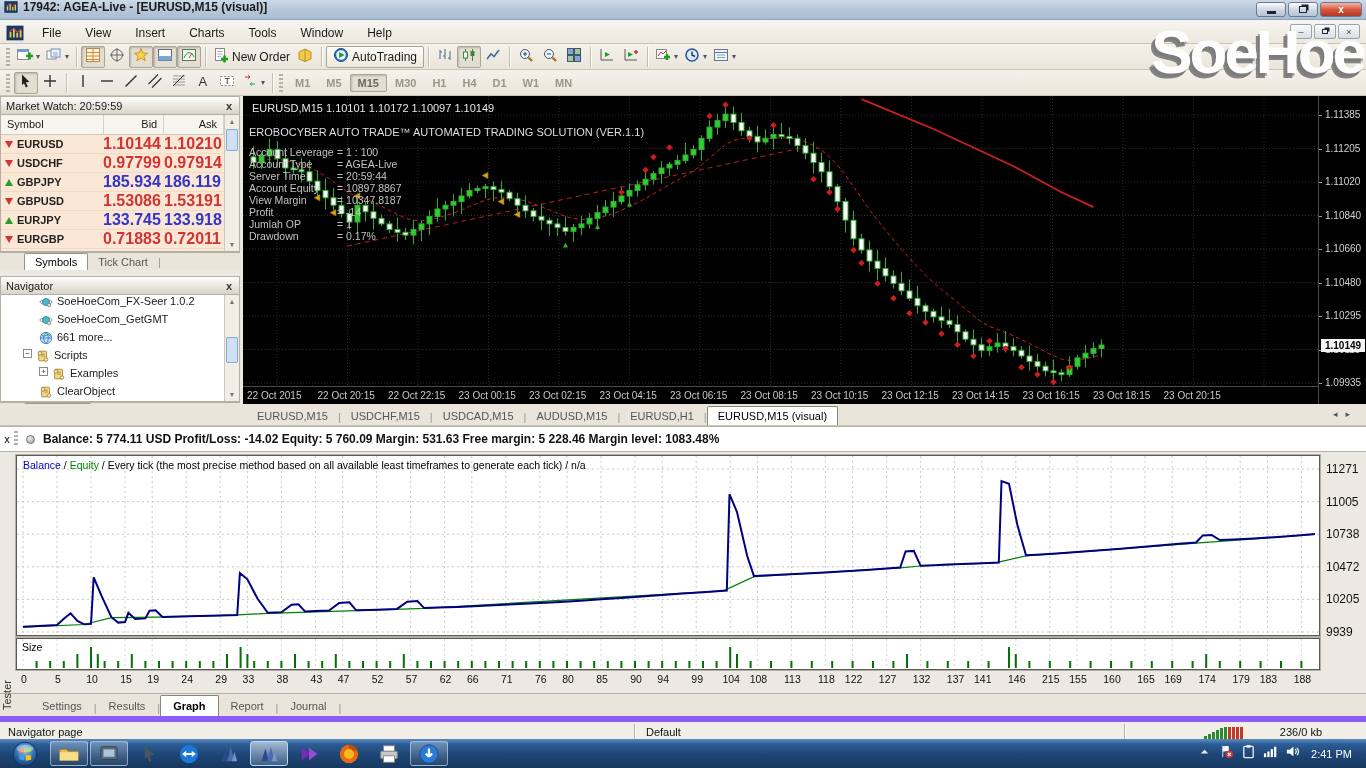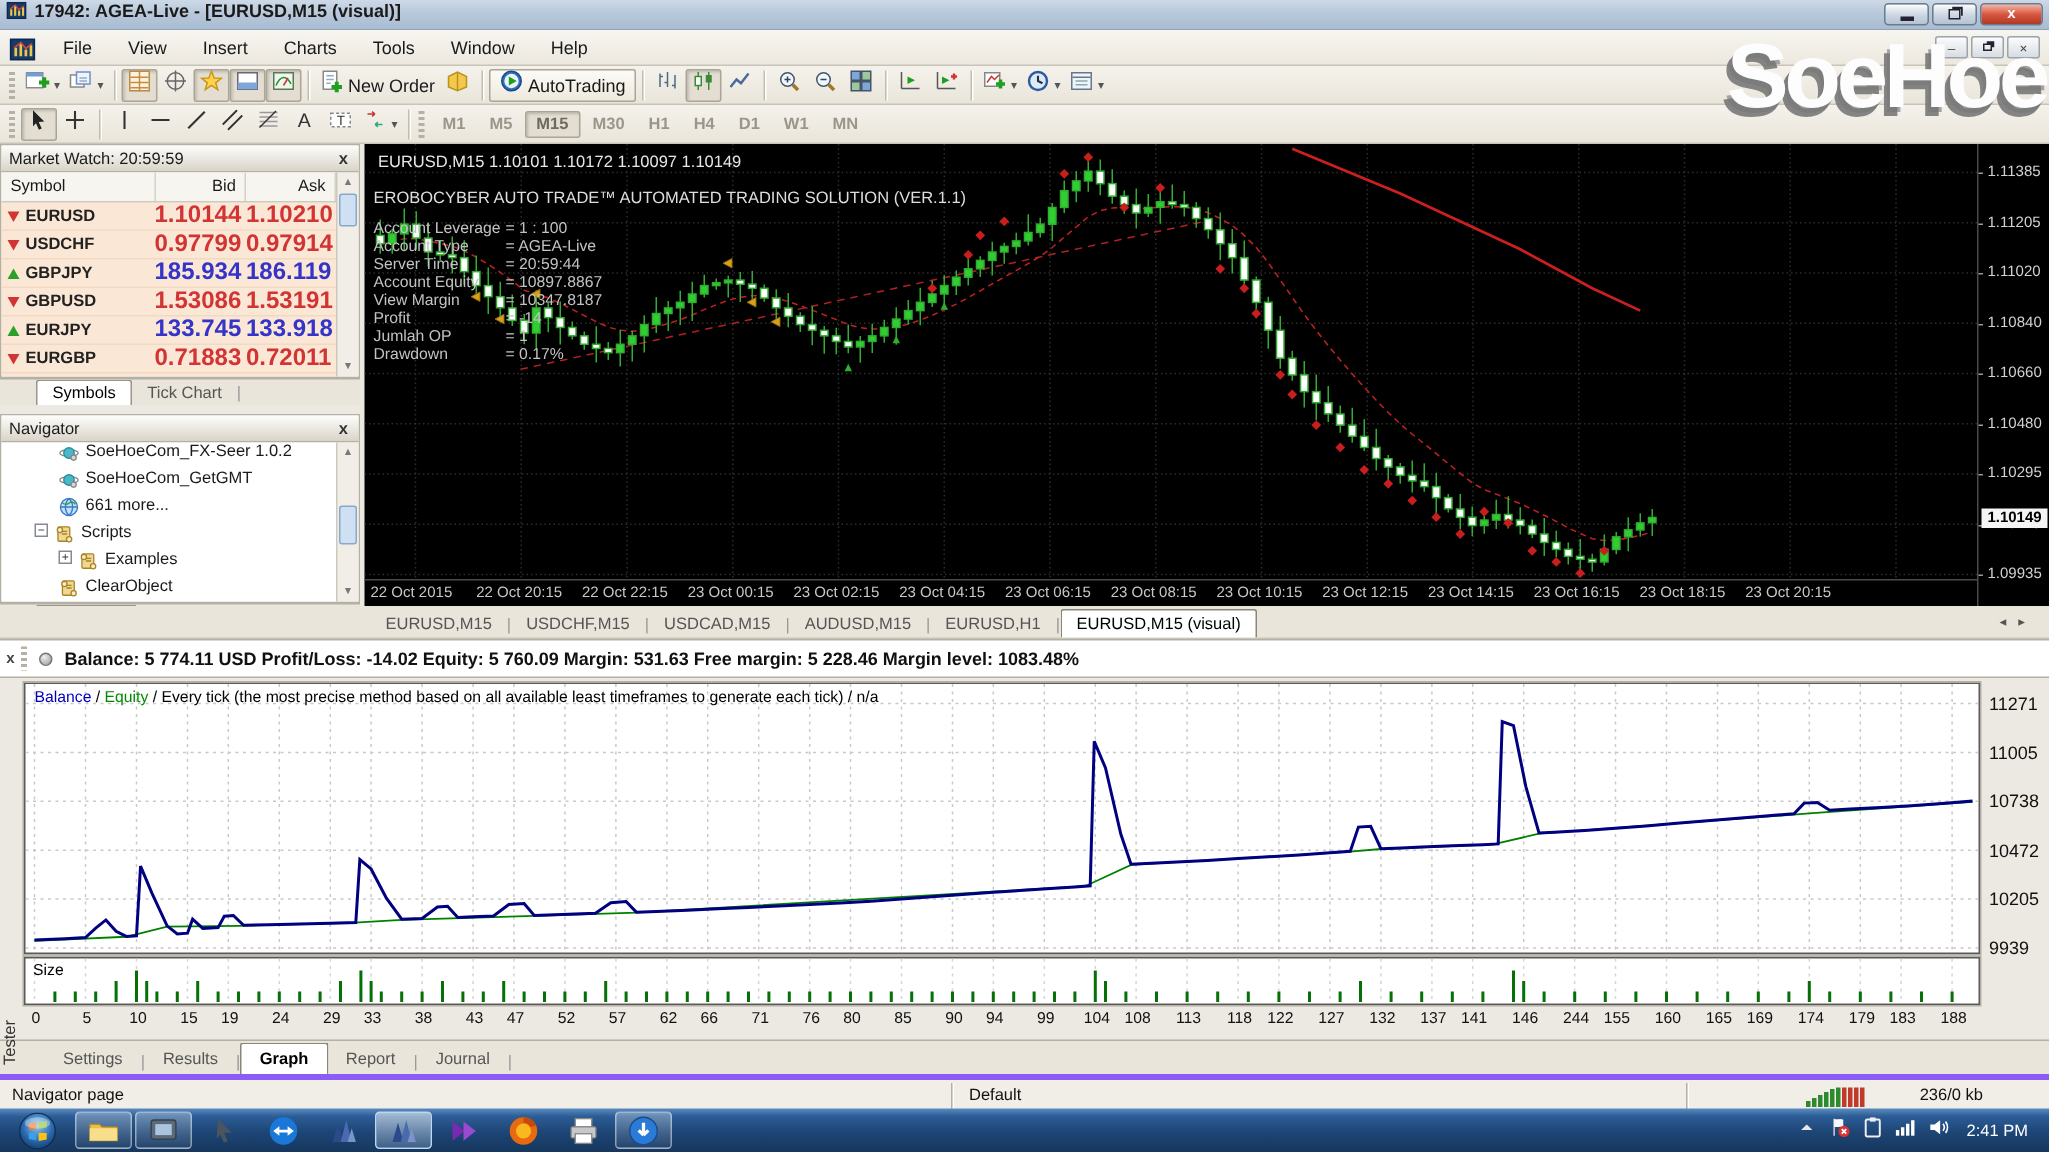--- a/index.html
+++ b/index.html
@@ -118,21 +118,21 @@
   .tyl { position:absolute; left:1326px; width:38px; font-size:12px; color:#111; }
   #size-box { position:absolute; left:16px; top:186px; width:1304px; height:32px; background:#fff; border:1px solid #5a5a5a; outline:1px solid #b5b0a4; }
   #size-label { position:absolute; left:5px; top:2px; font-size:10.5px; color:#000; z-index:2; }
   .txl { position:absolute; top:221px; font-size:10.5px; color:#111; }
   #tester-tabs { position:absolute; left:0; top:241px; width:1366px; height:23px; border-top:1px solid #b5b0a4; background:#e9e5da; display:flex; align-items:flex-end; padding-left:30px; }
   .ttab { font-size:11px; color:#555; padding:4px 12px; }
   .ttab.active { background:#fff; border:1px solid #8a867c; border-bottom:none; border-radius:2px 2px 0 0; color:#000; font-weight:bold; }
   #tester-side { position:absolute; left:1px; top:258px; transform:rotate(-90deg); transform-origin:0 0; font-size:11px; color:#333; }
 
   
-  #status-bar { position:absolute; left:0; top:716px; width:1366px; height:23px; background:#f1eee8; border-top:4px solid #8b5cf6; }
+  #status-bar { position:absolute; left:0; top:716px; width:1366px; height:23px; background:#f1eee8; border-top:6px solid #8b5cf6; }
   #status-bar .st { position:absolute; top:4px; font-size:11px; color:#111; }
   .ssep { position:absolute; top:2px; width:1px; height:18px; background:#b5b0a4; box-shadow:1px 0 0 #fff; }
   #net-meter { position:absolute; left:1204px; top:5px; display:flex; align-items:flex-end; gap:1px; height:13px; }
   #net-meter i { width:3px; display:block; }
 
   
   #taskbar { position:absolute; left:0; top:739px; width:1366px; height:29px;
     background:linear-gradient(180deg,#5a8cc0 0%,#2c5d96 18%,#1d4575 55%,#16375e 100%); display:flex; align-items:center; }
   #start-orb { width:26px; height:26px; margin:0 12px 0 12px; }
   .task-ico { width:38px; height:25px; display:flex; align-items:center; justify-content:center; border-radius:3px; margin-right:2px; }
@@ -1139,21 +1139,21 @@
         <span class="txl" style="left: 721.2px; width: 20px; text-align: center;">104</span>
         <span class="txl" style="left: 748.4px; width: 20px; text-align: center;">108</span>
         <span class="txl" style="left: 782.4px; width: 20px; text-align: center;">113</span>
         <span class="txl" style="left: 816.4px; width: 20px; text-align: center;">118</span>
         <span class="txl" style="left: 843.6px; width: 20px; text-align: center;">122</span>
         <span class="txl" style="left: 877.6px; width: 20px; text-align: center;">127</span>
         <span class="txl" style="left: 911.6px; width: 20px; text-align: center;">132</span>
         <span class="txl" style="left: 945.6px; width: 20px; text-align: center;">137</span>
         <span class="txl" style="left: 972.8px; width: 20px; text-align: center;">141</span>
         <span class="txl" style="left: 1006.8px; width: 20px; text-align: center;">146</span>
-        <span class="txl" style="left: 1040.8px; width: 20px; text-align: center;">244</span>
+        <span class="txl" style="left: 1040.8px; width: 20px; text-align: center;">215</span>
         <span class="txl" style="left: 1068px; width: 20px; text-align: center;">155</span>
         <span class="txl" style="left: 1102px; width: 20px; text-align: center;">160</span>
         <span class="txl" style="left: 1136px; width: 20px; text-align: center;">165</span>
         <span class="txl" style="left: 1163.2px; width: 20px; text-align: center;">169</span>
         <span class="txl" style="left: 1197.2px; width: 20px; text-align: center;">174</span>
         <span class="txl" style="left: 1231.2px; width: 20px; text-align: center;">179</span>
         <span class="txl" style="left: 1258.4px; width: 20px; text-align: center;">183</span>
         <span class="txl" style="left: 1292.4px; width: 20px; text-align: center;">188</span>
       </div>
     <div id="tester-tabs">

